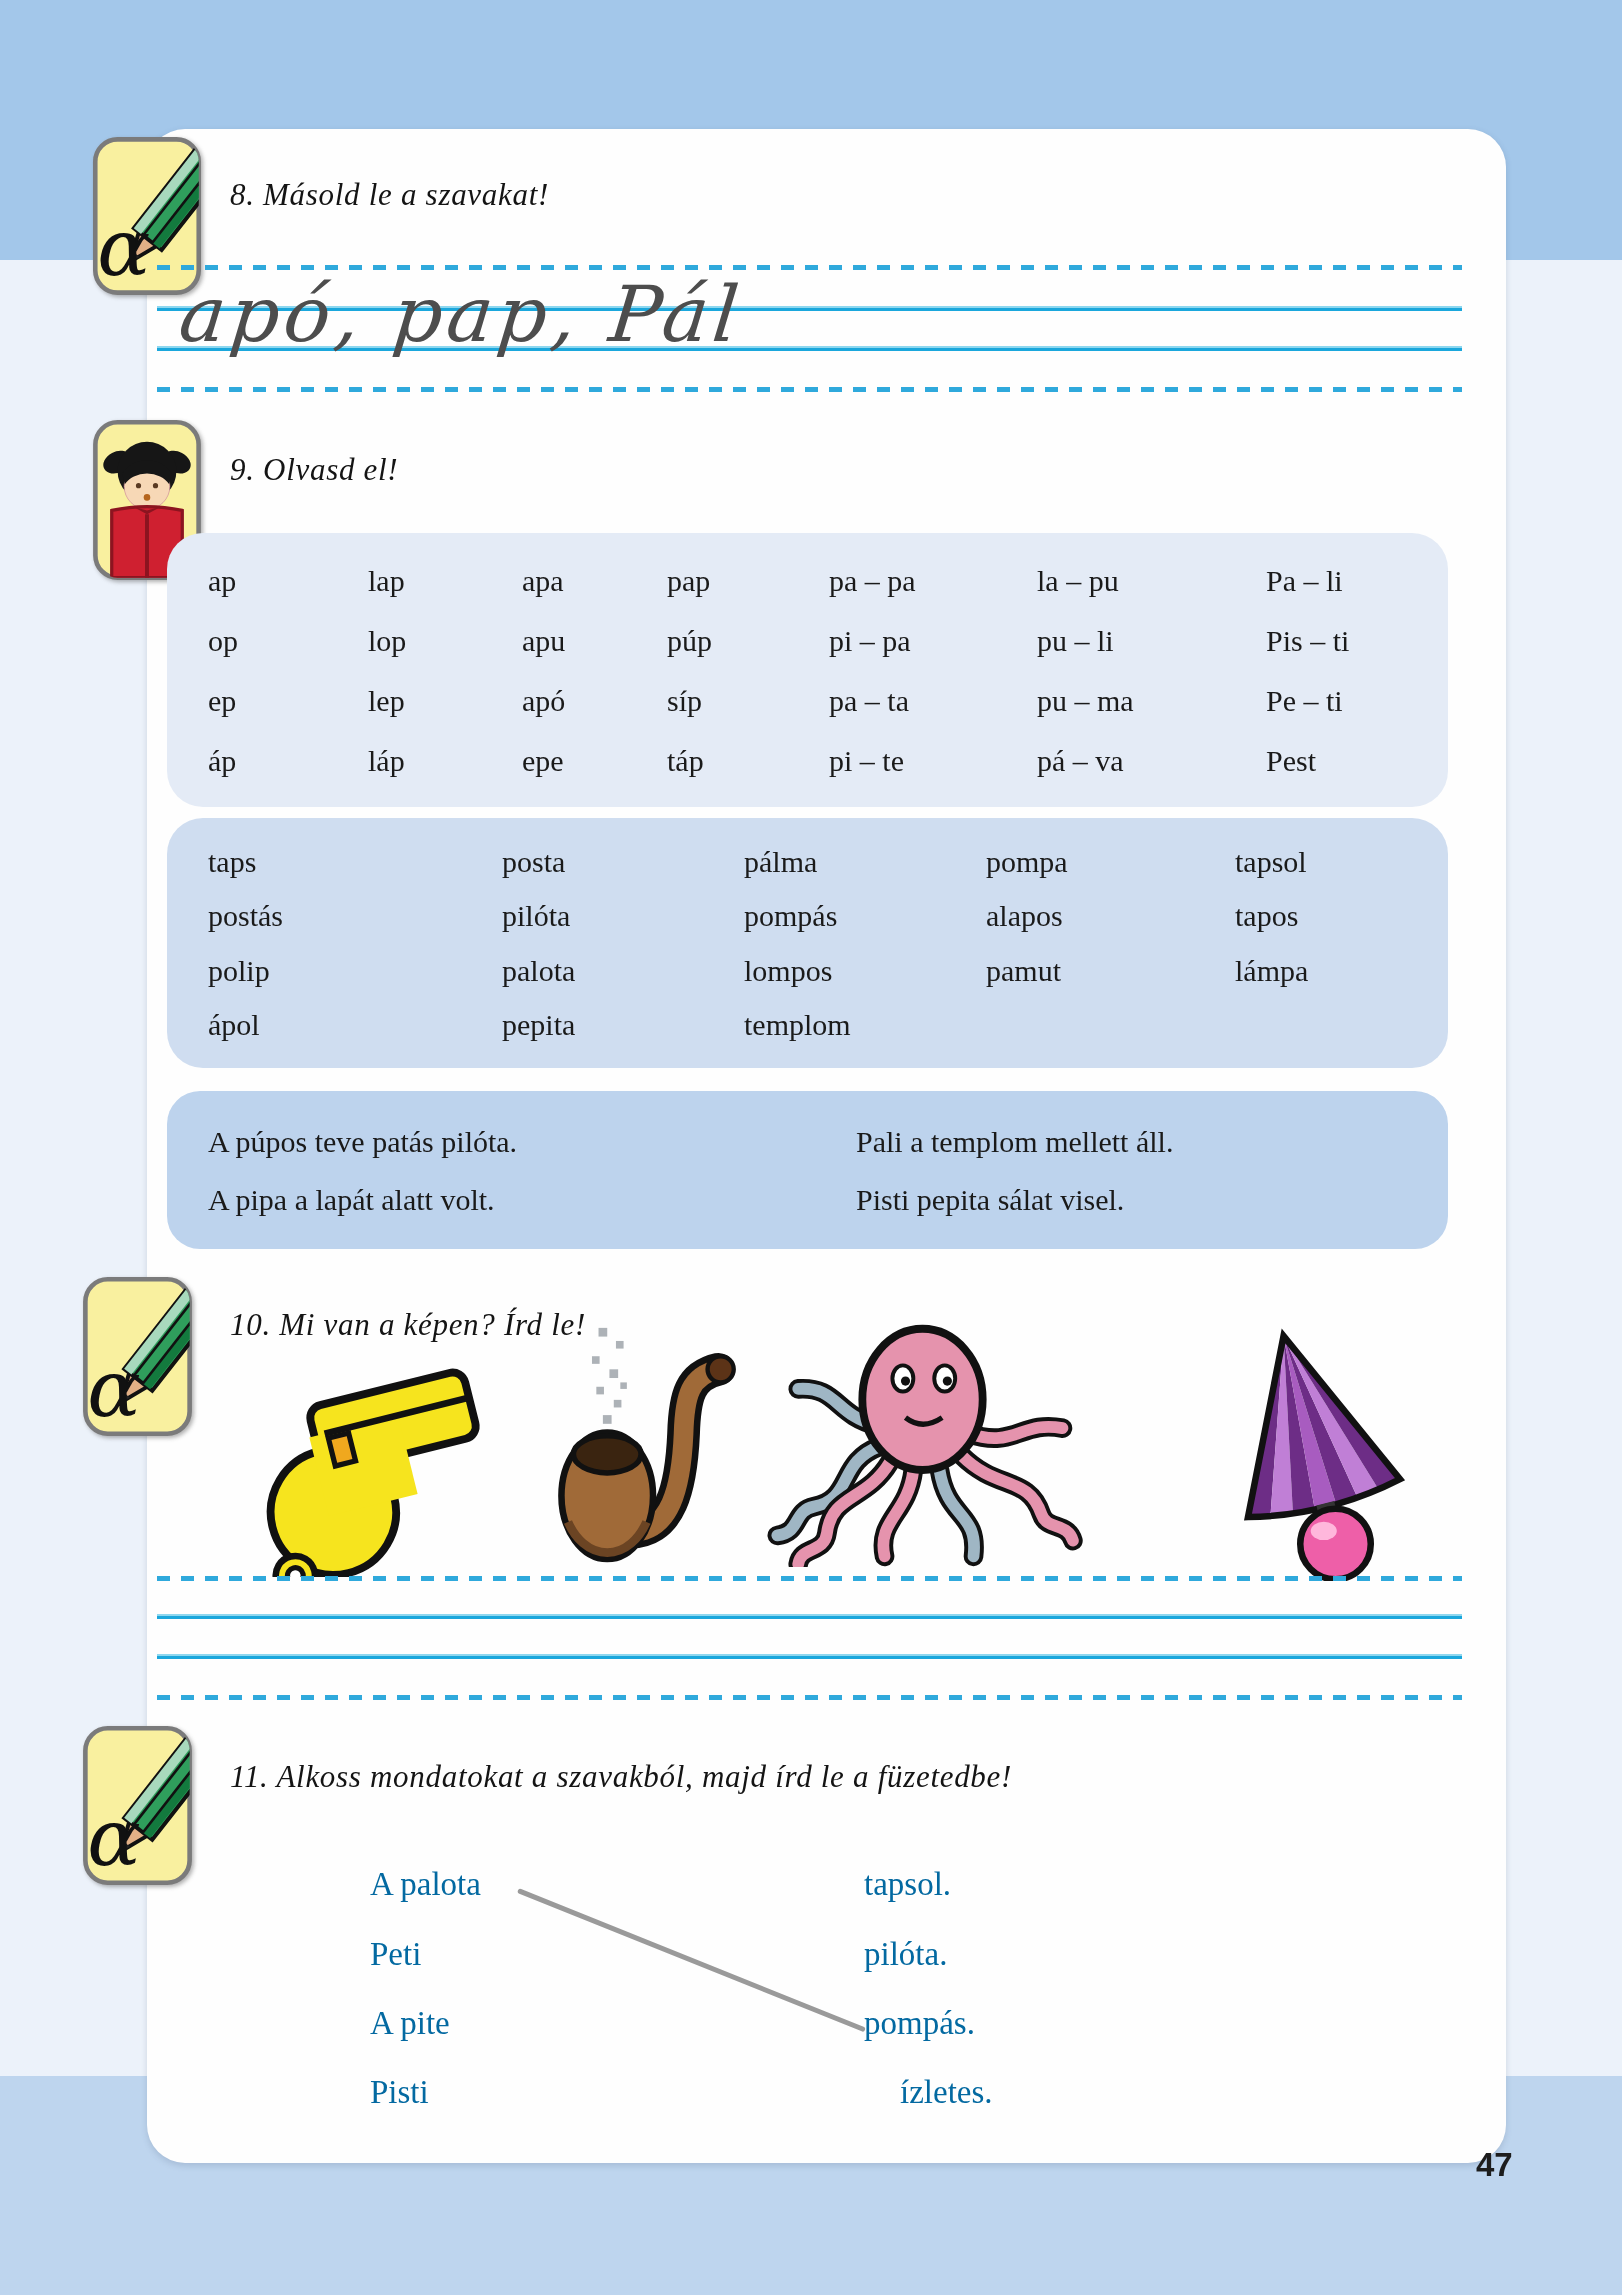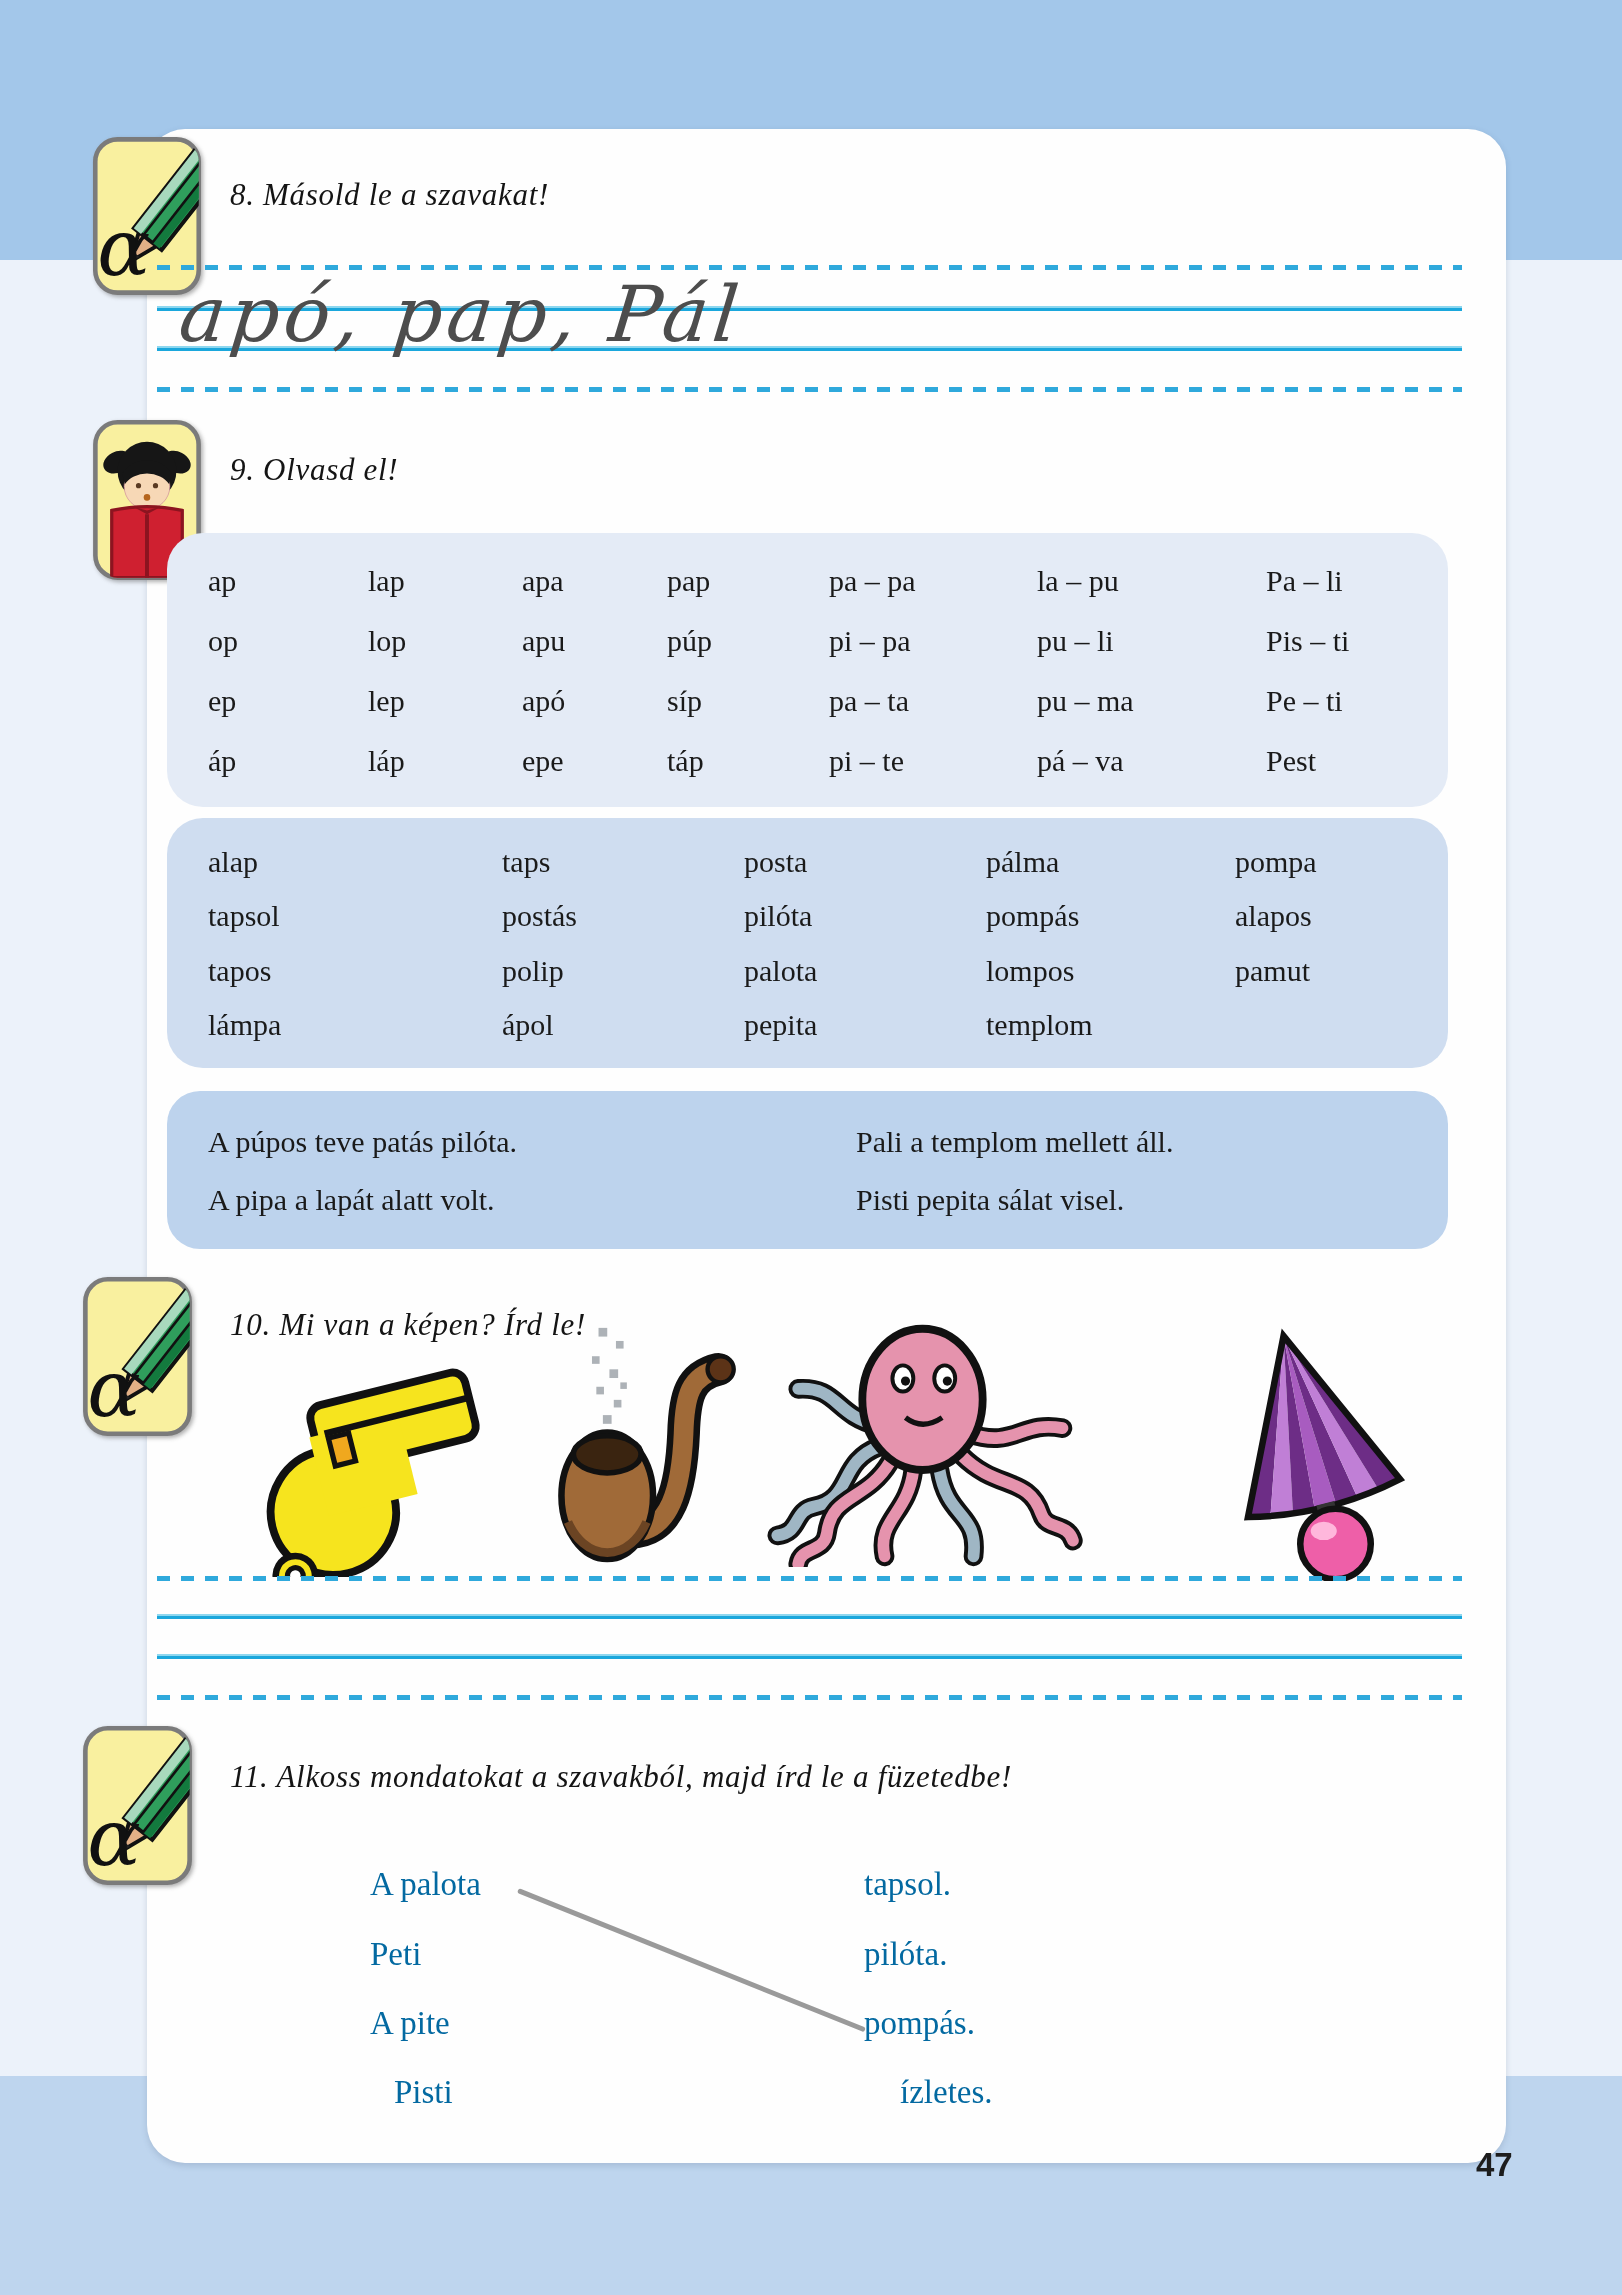--- a/index.html
+++ b/index.html
@@ -123,21 +123,20 @@
     <span class="cell">áp</span>
     <span class="cell">láp</span>
     <span class="cell">epe</span>
     <span class="cell">táp</span>
     <span class="cell">pi – te</span>
     <span class="cell">pá – va</span>
     <span class="cell">Pest</span>
   </div>
 
   <div class="wordbox box2">
-    <span class="cell">alap</span>
     <span class="cell">taps</span>
     <span class="cell">posta</span>
     <span class="cell">pálma</span>
     <span class="cell">pompa</span>
     <span class="cell">tapsol</span>
     <span class="cell">postás</span>
     <span class="cell">pilóta</span>
     <span class="cell">pompás</span>
     <span class="cell">alapos</span>
     <span class="cell">tapos</span>
@@ -287,21 +286,21 @@
         </g>
         <text x="8" y="212" font-family="DejaVu Serif, serif" font-style="italic" font-size="120" fill="#111">α</text>
       </g>
     </svg>
   </div>
   <div class="heading" style="left:230px;top:1759px;">11. Alkoss mondatokat a szavakból, majd írd le a füzetedbe!</div>
 
   <div class="match-word" style="left:370px;top:1866px;">A palota</div>
   <div class="match-word" style="left:370px;top:1936px;">Peti</div>
   <div class="match-word" style="left:370px;top:2005px;">A pite</div>
-  <div class="match-word" style="left:370px;top:2074px;margin-left:24px;">Pisti</div>
+  <div class="match-word" style="left:370px;top:2074px;">Pisti</div>
 
   <div class="match-word" style="left:864px;top:1866px;">tapsol.</div>
   <div class="match-word" style="left:864px;top:1936px;">pilóta.</div>
   <div class="match-word" style="left:864px;top:2005px;">pompás.</div>
   <div class="match-word" style="left:864px;top:2074px;margin-left:36px;">ízletes.</div>
 
   <div class="match-line"></div>
 
   <div class="page-number">47</div>
 </div>

